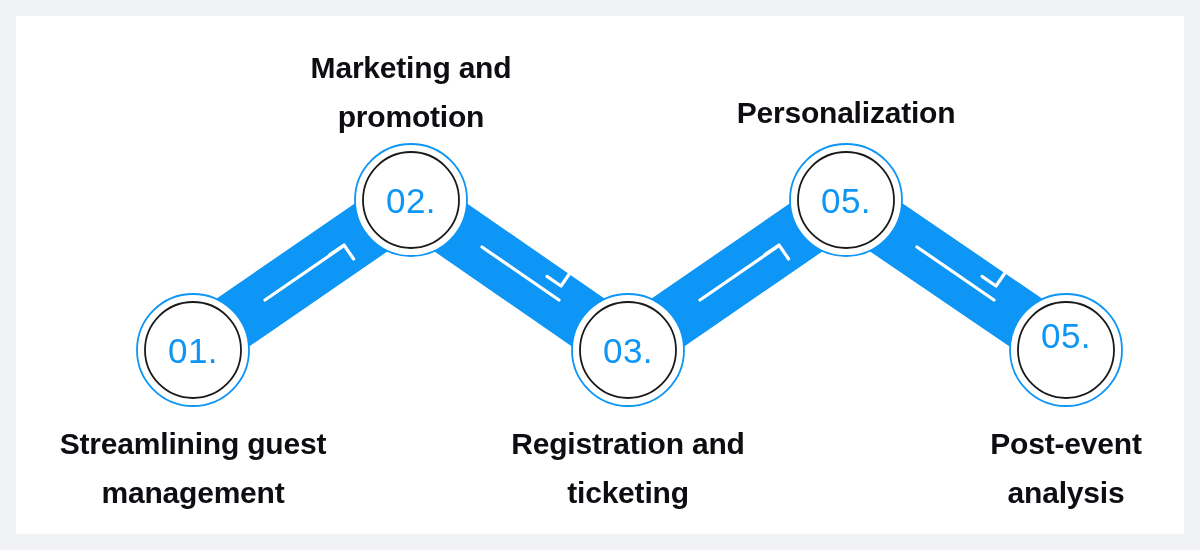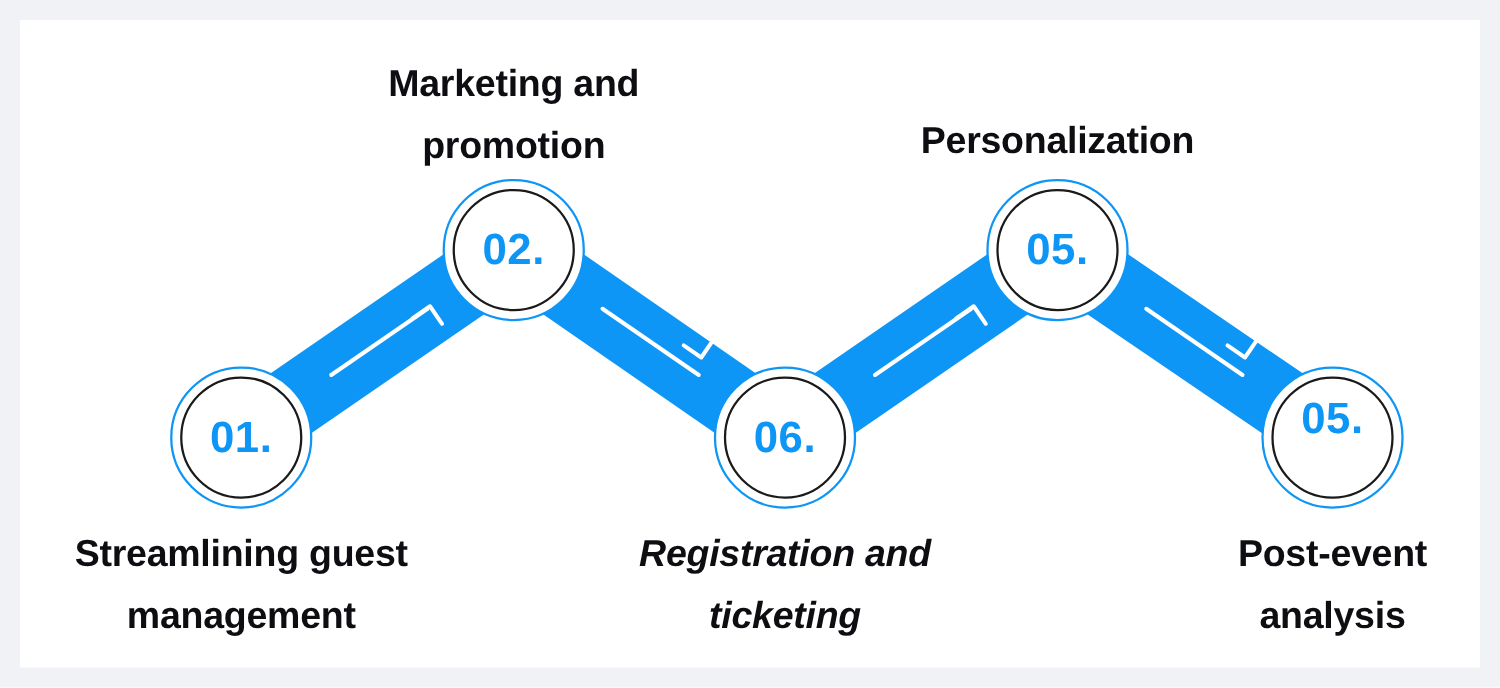--- a/index.html
+++ b/index.html
@@ -36,21 +36,21 @@
   .stage svg {
     position: absolute;
     left: 0;
     top: 0;
     display: block;
   }
   .node-num {
     position: absolute;
     color: #0d96f5;
     font-family: "Liberation Sans", sans-serif;
-    font-weight: 700;
+    font-weight: 400;
     font-size: 35px;
     letter-spacing: 0.5px;
     line-height: 1;
     transform: translate(-50%, -50%);
     white-space: nowrap;
     pointer-events: none;
   }
   .node-label {
     position: absolute;
     color: #0d0d12;
@@ -113,27 +113,27 @@
         </g>
         <g>
           <circle cx="1066" cy="350" r="56" fill="#ffffff" stroke="#0d96f5" stroke-width="1.8"></circle>
           <circle cx="1066" cy="350" r="48" fill="#ffffff" stroke="#1a1a1a" stroke-width="1.8"></circle>
         </g>
       </g>
     </svg>
 
     <div class="node-num" style="left:193px; top:350px;">01.</div>
     <div class="node-num" style="left:411px; top:200px;">02.</div>
-    <div class="node-num" style="left:628px; top:350px;">06.</div>
+    <div class="node-num" style="left:628px; top:350px;">03.</div>
     <div class="node-num" style="left:846px; top:200px;">05.</div>
     <div class="node-num" style="left:1066px; top:335px;">05.</div>
 
     <div class="node-label" style="left:193px; top:420px; width:430px;">Streamlining guest
 management</div>
     <div class="node-label" style="left:411px; top:44px; width:400px;">Marketing and
 promotion</div>
-    <div class="node-label" style="left:628px; top:420px; width:430px;font-style:italic;">Registration and
+    <div class="node-label" style="left:628px; top:420px; width:430px;">Registration and
 ticketing</div>
     <div class="node-label" style="left:846px; top:89px; width:400px;">Personalization</div>
     <div class="node-label" style="left:1066px; top:420px; width:330px;">Post-event
 analysis</div>
   </div>
 </div>
 
 </body></html>

